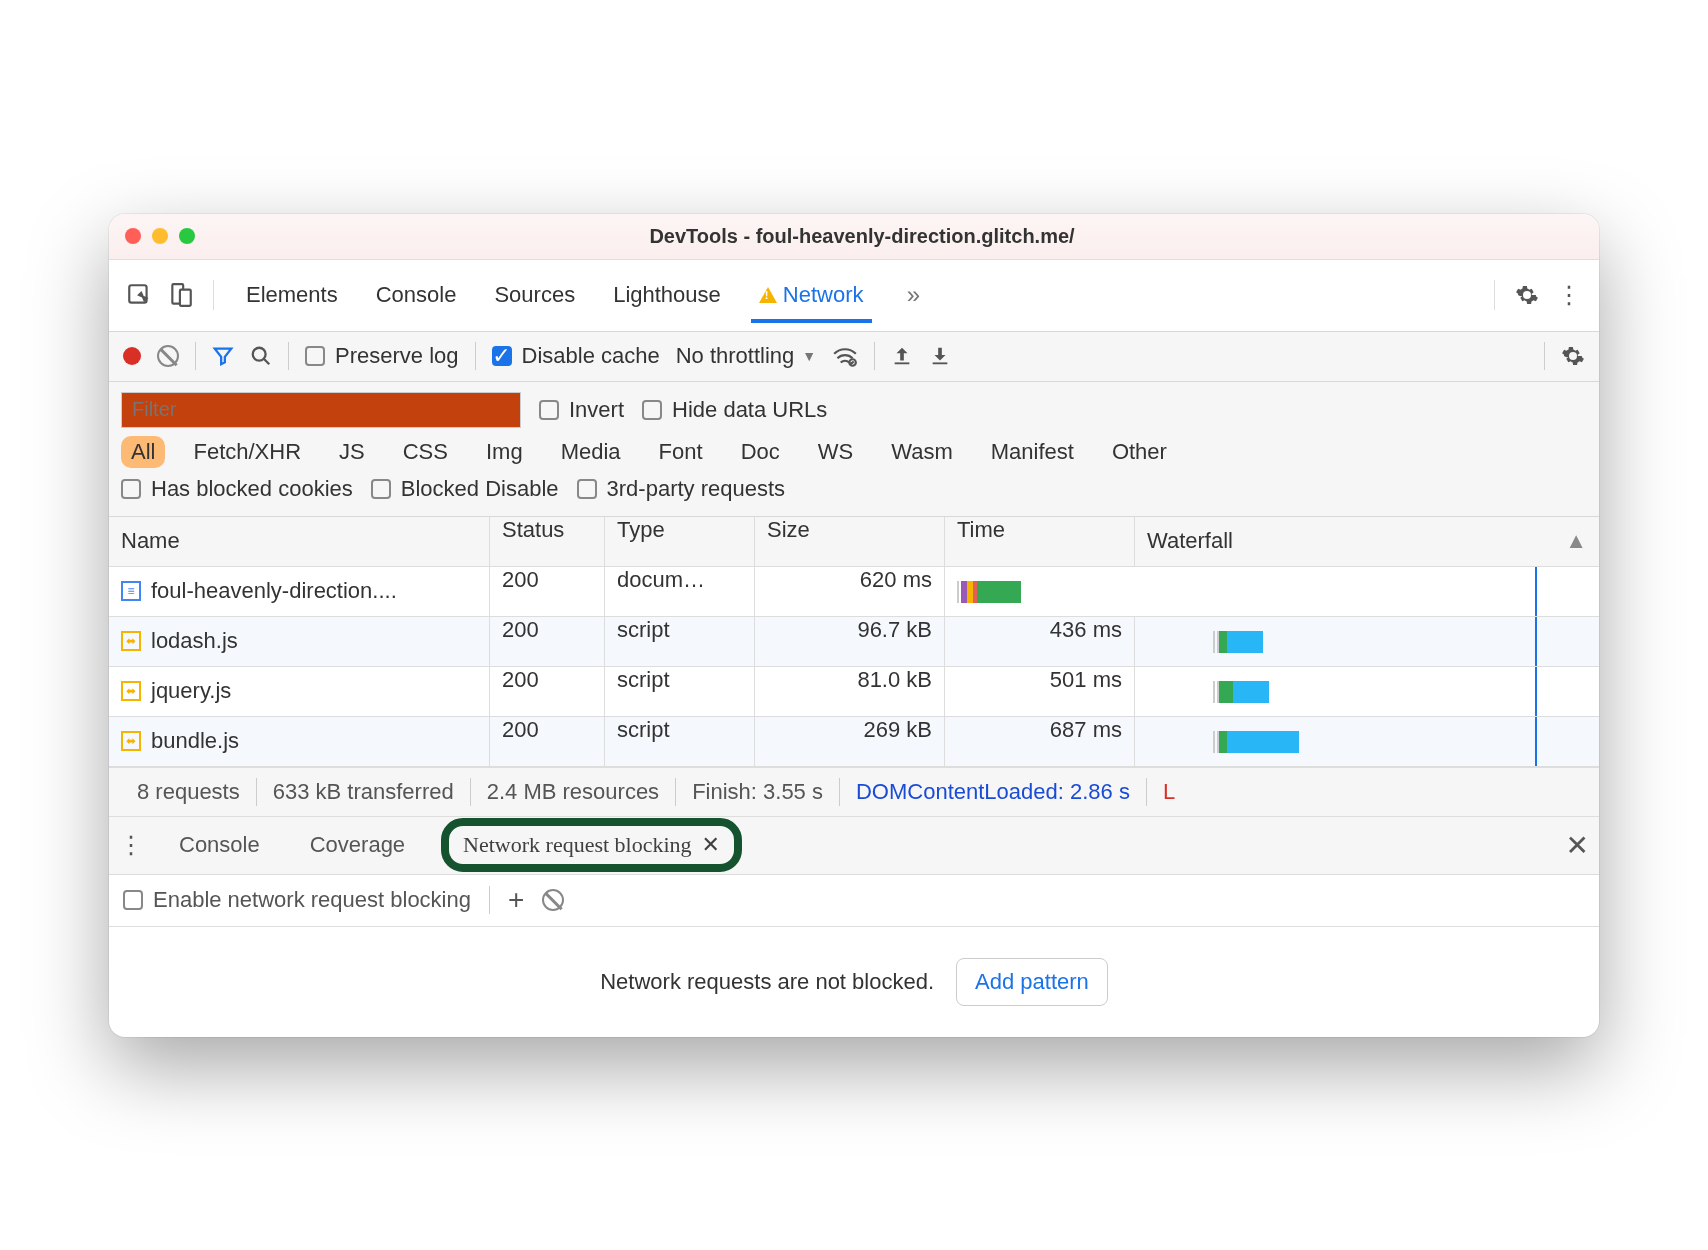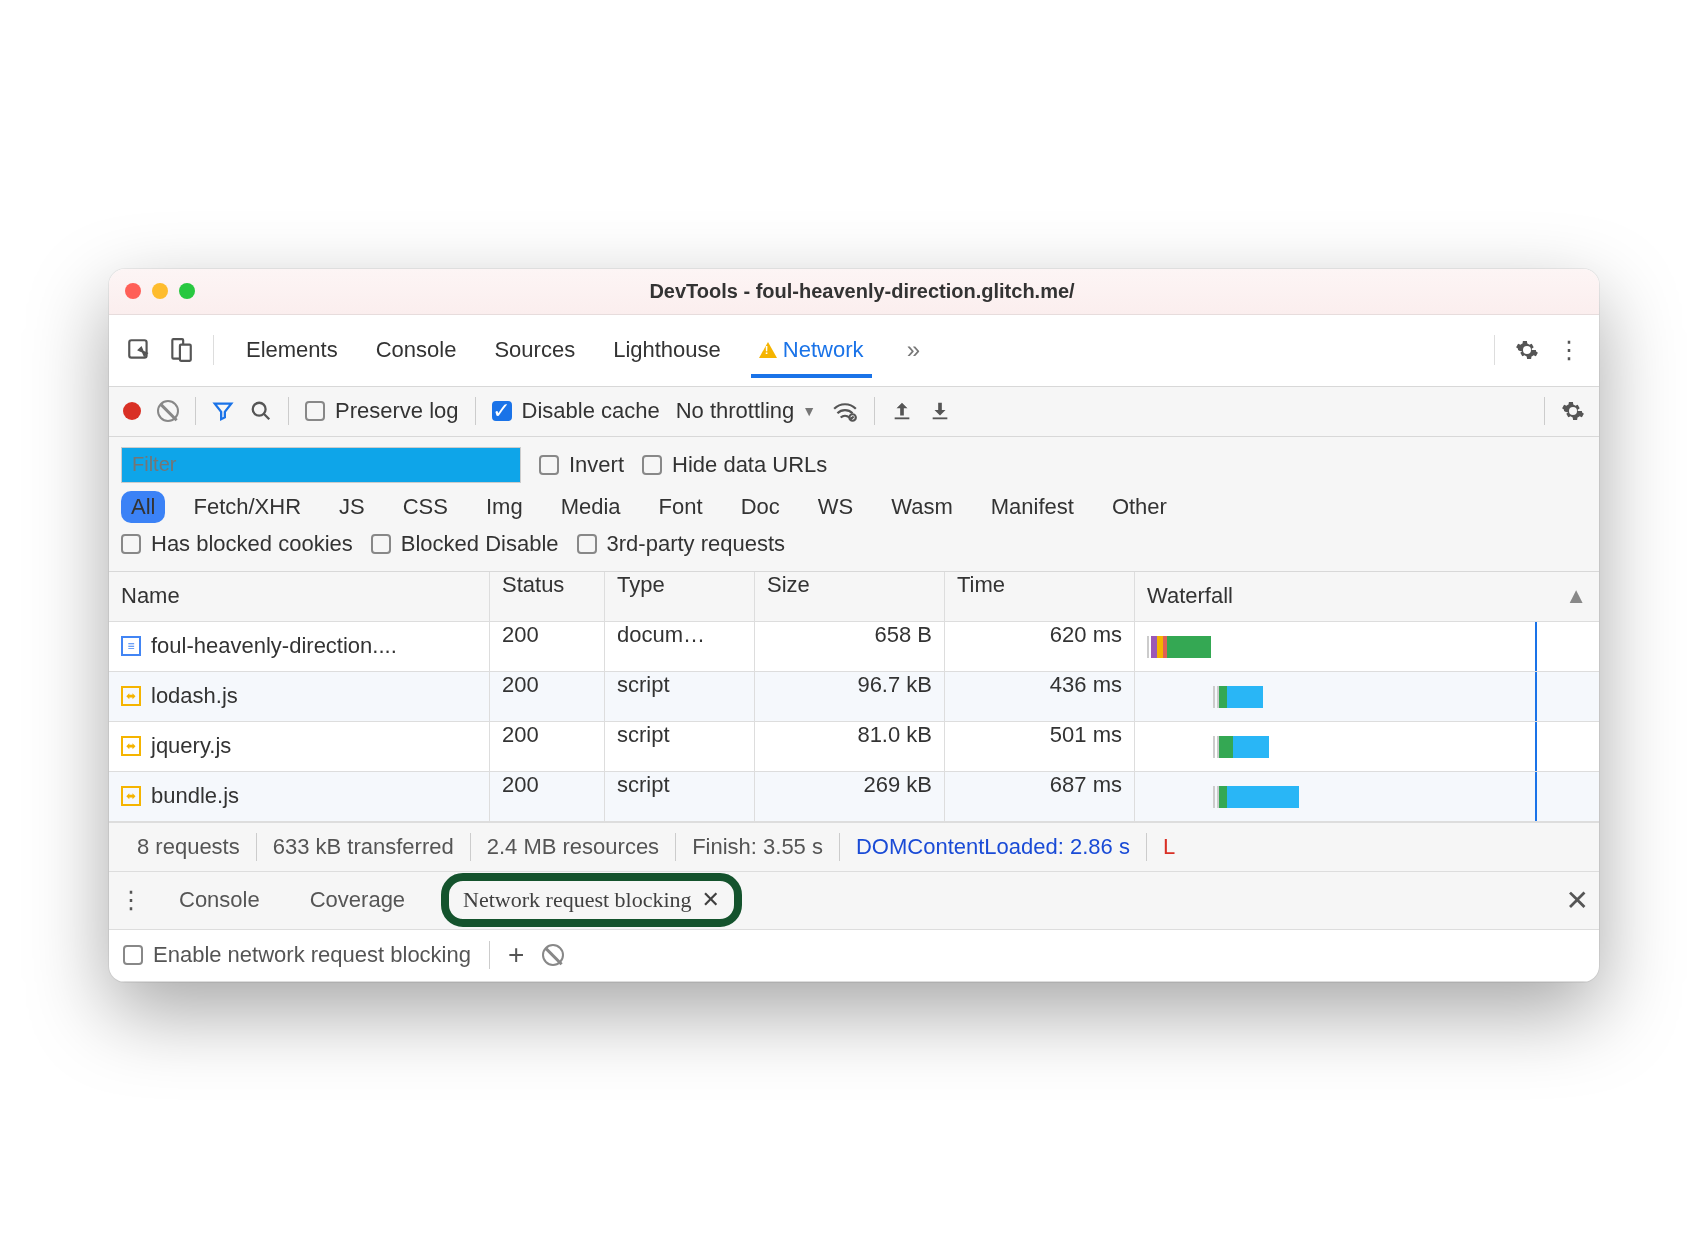--- a/index.html
+++ b/index.html
@@ -29,23 +29,23 @@
   .vsep { width:1px; height:28px; background:#ccc; }
   .funnel { color:#1a73e8; }
   .chk { width:20px; height:20px; border:2px solid #888; border-radius:4px; display:inline-flex; align-items:center; justify-content:center; flex-shrink:0; }
   .chk.on { background:#1a73e8; border-color:#1a73e8; color:#fff; }
   .lbl { display:flex; align-items:center; gap:10px;justify-content:center; }
   .throttle { display:flex; align-items:center; gap:8px; }
   .carets { color:#777; font-size:14px; }
 
   .filterbar { border-bottom: 1px solid #d8d8d8; padding: 6px 12px 10px; background:#f6f6f6; font-size:22px; color:#333; }
   .filter-row { display:flex; align-items:center; gap:18px; padding:4px 0; flex-wrap:wrap; }
-  .filter-input { width: 400px; height:36px; border:1px solid #ccc; background:#0ea5e9; padding:0 10px; font-size:20px; }
+  .filter-input { width: 400px; height:36px; border:1px solid #ccc; background:#c2410c; padding:0 10px; font-size:20px; }
   .pill { padding: 3px 10px; border-radius: 10px; }
-  .pill.sel { background:#3b82f6; }
+  .pill.sel { background:#fdba74; }
   .types { display:flex; gap:18px; align-items:center; }
 
   .grid { width:100%; }
   .grid-head, .grid-row { display:flex; border-bottom:1px solid #ddd; font-size:22px; color:#333; align-items:center; }
   .grid-head { background:#f6f6f6; height:50px; font-weight:400; }
   .grid-row { height:50px; }
   .grid-row:nth-child(even){ background:#f5f8fc; }
   .c-name{ width:380px; padding:0 12px; display:flex; align-items:center; gap:10px; white-space:nowrap; overflow:hidden; }
   .c-status{ width:115px; padding:0 12px; }
   .c-type{ width:150px; padding:0 12px; white-space:nowrap; overflow:hidden; }
@@ -247,21 +247,20 @@
       </div>
     </div>
     <div id="grid-rows">
         <div class="grid-row">
           <div class="c-name">
             <span class="fileico">≡</span>
             <span>foul-heavenly-direction....</span>
           </div>
           <div class="c-status cell-sep">200</div>
           <div class="c-type cell-sep">docum…</div>
-          <div class="c-size cell-sep">658 B</div>
           <div class="c-time cell-sep">620 ms</div>
           <div class="c-wf cell-sep">
             <div class="wfbar" style="left: 12px;">
               <div class="tick"></div>
               <div class="seg" style="background: rgb(155, 89, 182); width: 6px;"></div>
               <div class="seg" style="background: rgb(245, 180, 0); width: 6px;"></div>
               <div class="seg" style="background: rgb(224, 96, 85); width: 4px;"></div>
               <div class="seg" style="background: rgb(52, 168, 83); width: 44px;"></div>
             </div>
             <div class="wf-line"></div>
@@ -362,14 +361,18 @@
   <div class="drawer-toolbar">
     <label class="lbl">
         <span class="chk"></span>
         <span>Enable network request blocking</span>
       </label>
     <div class="vsep"></div>
     <div style="font-size:28px;color:#555;">+</div>
     <div class="ban"></div>
   </div>
 
+  <div class="drawer-body">
+    <span>Network requests are not blocked.</span>
+    <button class="btn">Add pattern</button>
+  </div>
 
 </div>
 
 </body></html>

